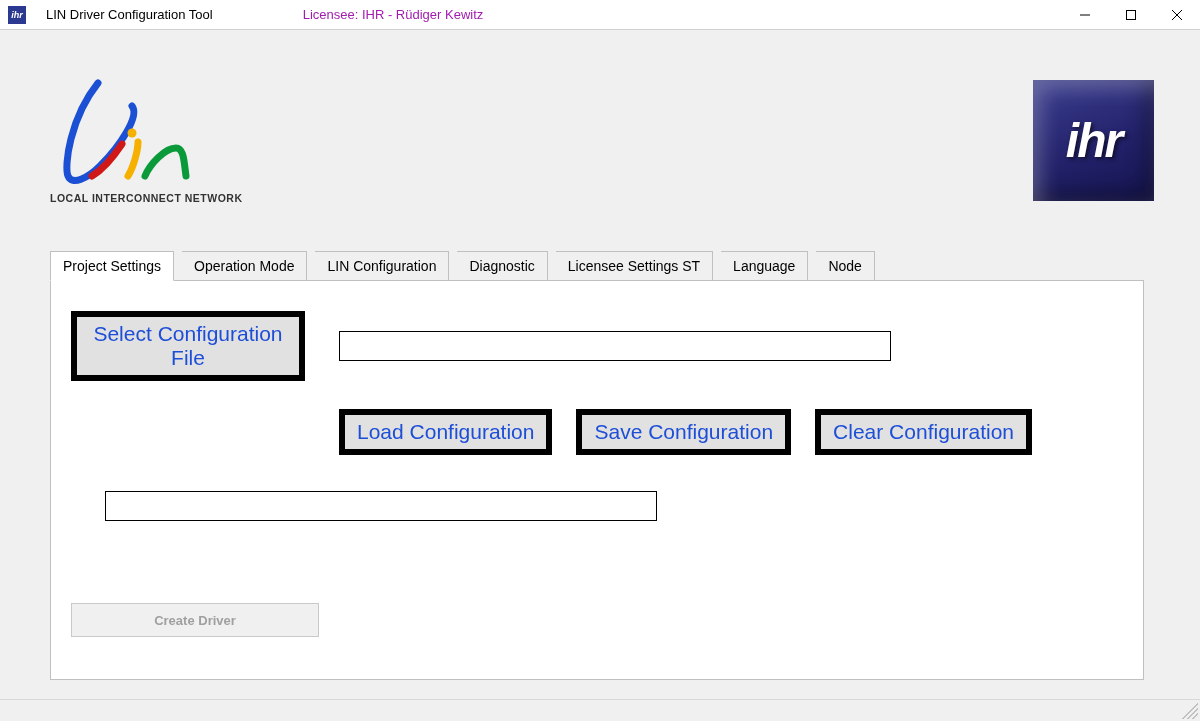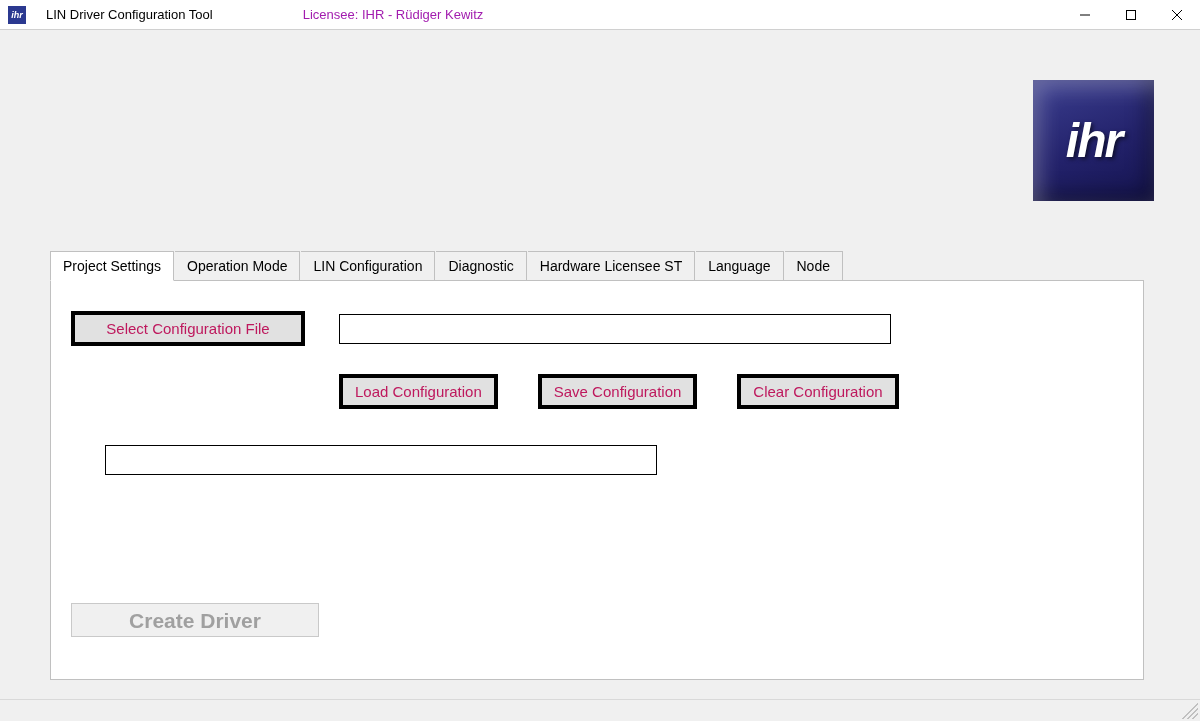--- a/index.html
+++ b/index.html
@@ -101,21 +101,21 @@
       text-shadow: 2px 2px 4px rgba(0,0,0,0.6);
     }
     .tab-control {
       position: absolute;
       left: 50px;
       top: 220px;
       width: 1094px;
     }
     .tabs {
       display: flex;
-      gap: 1px;
+      gap: 8px;
     }
     .tab {
       padding: 6px 12px;
       font-size: 14px;
       background: #f0f0f0;
       border: 1px solid #c0c0c0;
       border-bottom: none;
       cursor: default;
       position: relative;
       top: 1px;
@@ -135,52 +135,52 @@
       position: relative;
       padding: 30px 20px;
     }
     .form-row {
       display: flex;
       align-items: center;
       margin-bottom: 28px;
     }
     .btn {
       font-family: inherit;
-      font-size: 15px;
+      font-size: 21px;
       background: #e1e1e1;
-      border: 4px solid #000000;
+      border: 6px solid #000000;
       padding: 5px 12px;
       cursor: default;
-      color: #be185d;
+      color: #1d4ed8;
       text-align: center;
     }
     .btn.wide { width: 234px; }
     .btn-row {
       display: flex;
-      gap: 40px;
+      gap: 24px;
       margin-left: 268px;
       margin-bottom: 36px;
     }
     .text-field {
       font-family: inherit;
       font-size: 14px;
       height: 30px;
       border: 1px solid #000;
       background: #fff;
       padding: 0 4px;
       margin-left: 34px;
       width: 552px;
     }
     .create-driver {
       position: absolute;
       left: 20px;
       bottom: 42px;
       width: 248px;
       height: 34px;
-      font-size: 21px;
+      font-size: 13px;
       font-weight: bold;
       color: #a0a0a0;
       background: #f0f0f0;
       border: 1px solid #c9c9c9;
     }
     .resize-grip {
       position: absolute;
       right: 2px;
       bottom: 2px;
       width: 16px;
@@ -222,32 +222,44 @@
       <svg width="10" height="10" viewBox="0 0 10 10">
           <line x1="0" y1="0" x2="10" y2="10" stroke="#000" stroke-width="1"></line>
           <line x1="10" y1="0" x2="0" y2="10" stroke="#000" stroke-width="1"></line>
         </svg>
     </div>
   </div>
 </div>
 
 <div class="content">
 
+  <div class="logo-area">
+    <div class="lin-logo">
+      <svg width="170" height="110" viewBox="0 0 170 110">
+        <path d="M 48 5 C 20 40, 14 88, 18 98 C 22 108, 38 100, 50 88 C 70 68, 90 38, 82 28" stroke="#1b4fd4" stroke-width="7" fill="none" stroke-linecap="round"></path>
+        <path d="M 42 98 C 52 92, 64 78, 72 66" stroke="#d01818" stroke-width="7" fill="none" stroke-linecap="round"></path>
+        <circle cx="82" cy="55" r="4.5" fill="#f5b000"></circle>
+        <path d="M 78 98 C 84 88, 88 72, 88 64" stroke="#f5b000" stroke-width="7" fill="none" stroke-linecap="round"></path>
+        <path d="M 95 98 C 100 86, 115 70, 126 70 C 134 70, 134 84, 136 98" stroke="#0a9a3a" stroke-width="7" fill="none" stroke-linecap="round"></path>
+      </svg>
+    </div>
+    <div class="lin-tagline">LOCAL INTERCONNECT NETWORK</div>
+  </div>
 
   <div class="ihr-logo">
     <span>ihr</span>
   </div>
 
   <div class="tab-control">
     <div class="tabs">
       <div class="tab selected"><span>Project Settings</span></div>
       <div class="tab"><span>Operation Mode</span></div>
       <div class="tab"><span>LIN Configuration</span></div>
       <div class="tab"><span>Diagnostic</span></div>
-      <div class="tab"><span>Hardware Licensee ST</span></div>
+      <div class="tab"><span>Licensee Settings ST</span></div>
       <div class="tab"><span>Language</span></div>
       <div class="tab"><span>Node</span></div>
     </div>
 
     <div class="tab-panel">
 
       <div class="form-row">
         <button class="btn wide">Select Configuration File</button>
         <input class="text-field" type="text" value="" style="">
       </div>

